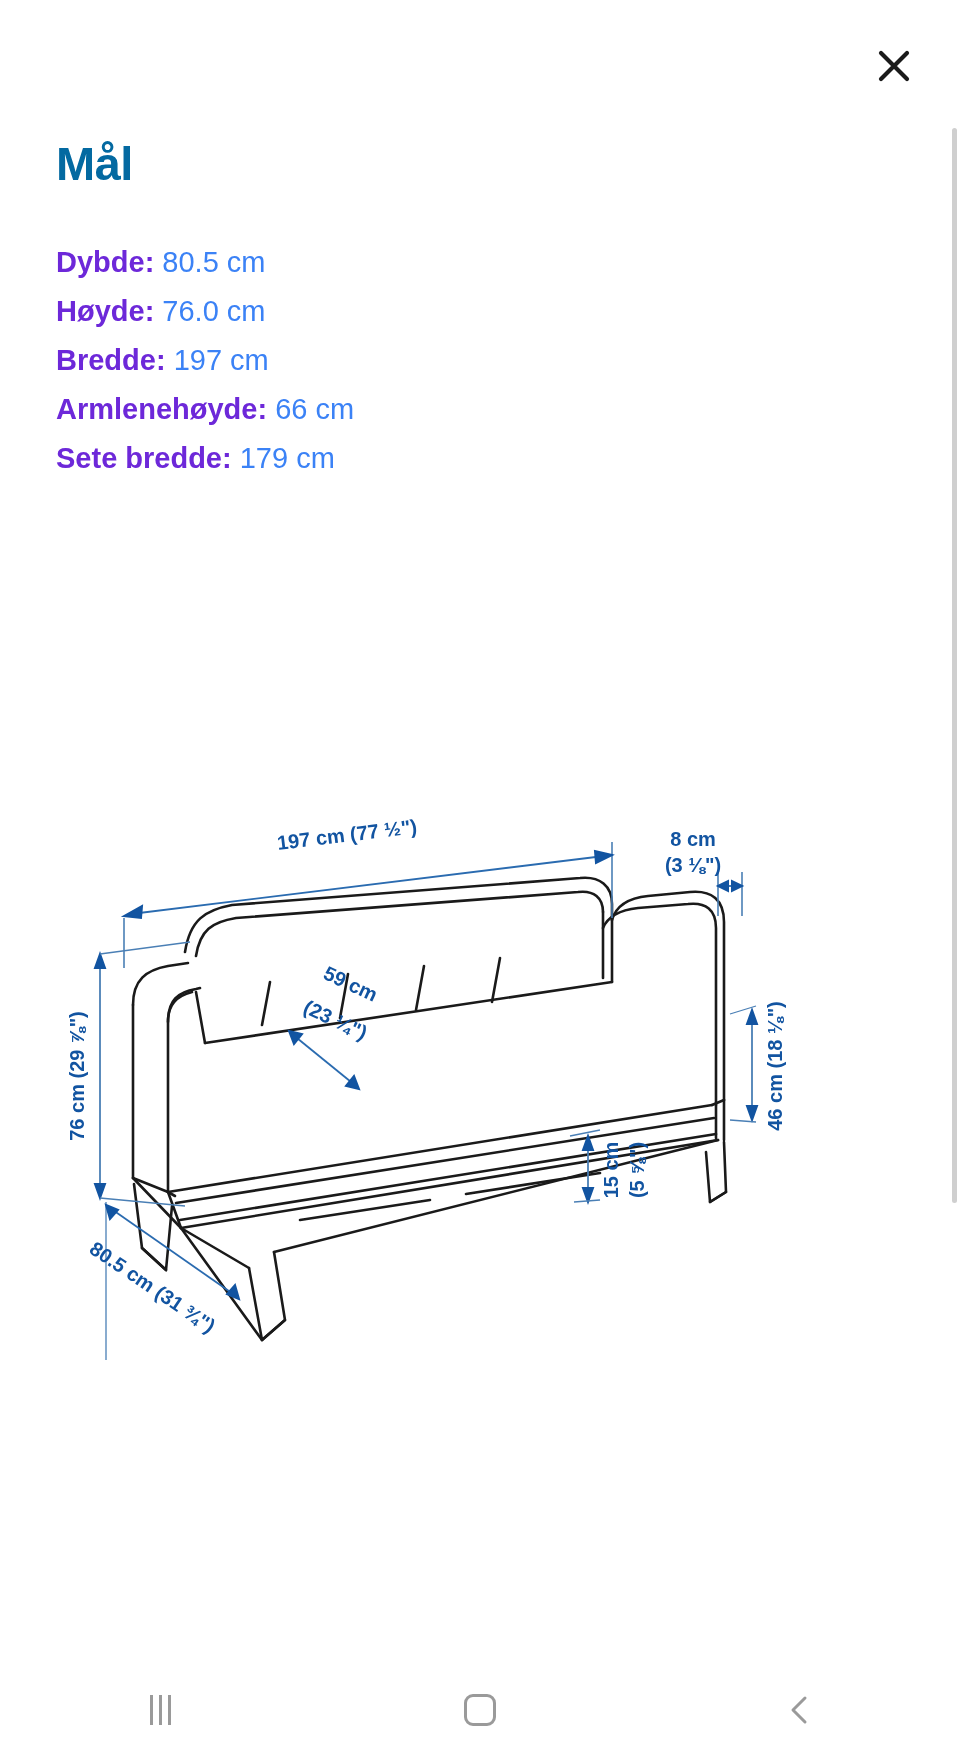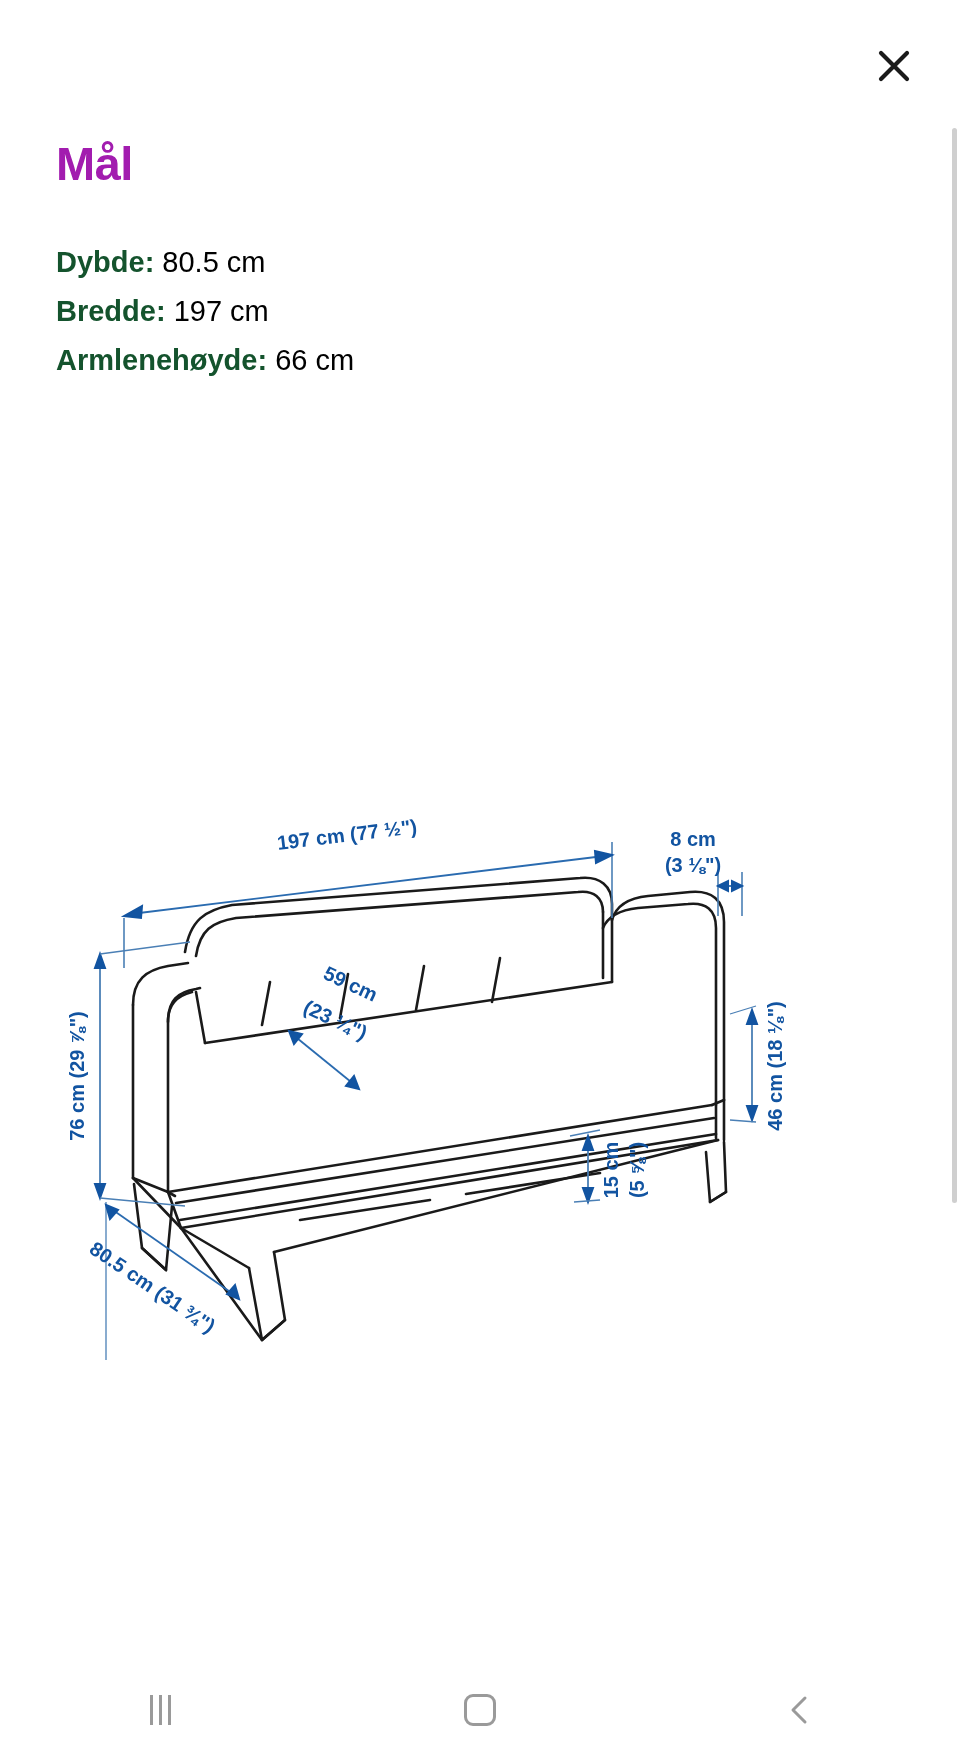--- a/index.html
+++ b/index.html
@@ -44,41 +44,41 @@
   .content {
     position: absolute;
     top: 118px;
     left: 0;
     width: 960px;
   }
   .page-title {
     margin: 18px 16px 0 56px;
     font-size: 47px;
     font-weight: bold;
-    color: #a21caf;
+    color: #0369a1;
     letter-spacing: -0.5px;
     line-height: 1.2;
   }
   .specs {
     margin: 46px 0 0 56px;
     list-style: none;
   }
   .specs li {
     font-size: 29px;
     color: #4a4a4a;
     line-height: 49px;
     white-space: nowrap;
   }
   .specs li .k {
     font-weight: bold;
-    color: #14532d;
+    color: #6d28d9;
   }
   .specs li .v {
     font-weight: normal;
-    color: #000000;
+    color: #3b82f6;
   }
 
   
   .diagram-wrap {
     position: absolute;
     top: 800px;
     left: 0;
     width: 960px;
     height: 560px;
   }
@@ -144,22 +144,24 @@
         <path d="M7 7 L33 33 M33 7 L7 33" stroke="#1a1a1a" stroke-width="4.2" stroke-linecap="round"></path>
       </svg>
     </button>
   </div>
 
   <div class="content">
     <h1 class="page-title">Mål</h1>
 
     <ul class="specs">
       <li><span class="k">Dybde:</span> <span class="v">80.5 cm</span></li>
+      <li><span class="k">Høyde:</span> <span class="v">76.0 cm</span></li>
       <li><span class="k">Bredde:</span> <span class="v">197 cm</span></li>
       <li><span class="k">Armlenehøyde:</span> <span class="v">66 cm</span></li>
+      <li><span class="k">Sete bredde:</span> <span class="v">179 cm</span></li>
     </ul>
   </div>
 
   <div class="diagram-wrap">
     <svg width="960" height="560" viewBox="0 0 960 560">
       <g fill="none" stroke="#1a1a1a" stroke-width="2.6" stroke-linecap="round" stroke-linejoin="round">
 
         <path d="M185 152 C190 120 205 110 232 105 L580 78 C600 76 612 86 612 104 L612 120"></path>
 
         <path d="M196 156 C200 130 212 122 236 118 L578 92 C594 90 603 98 603 112"></path>

